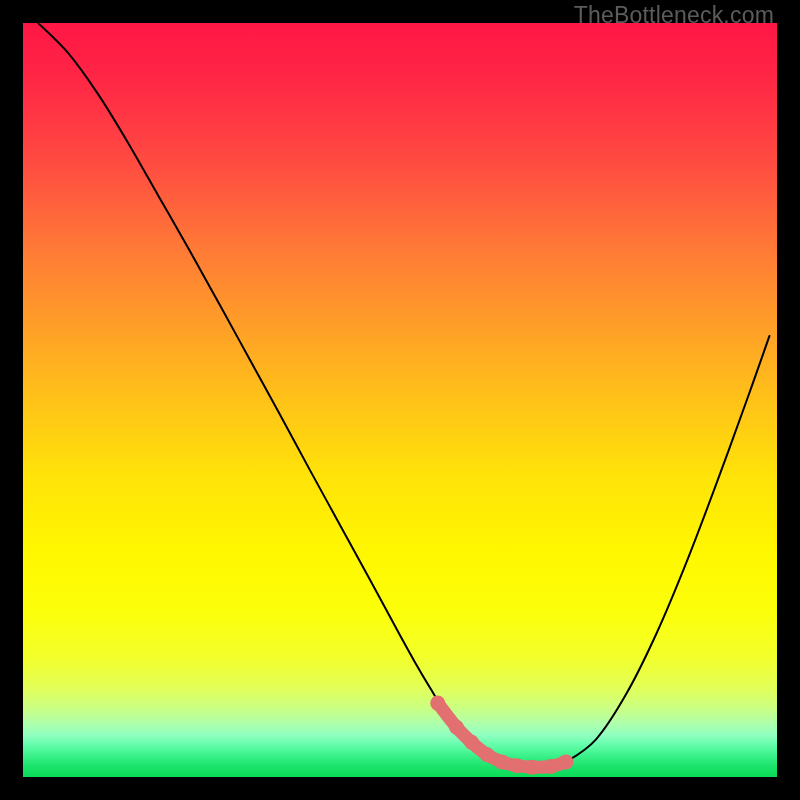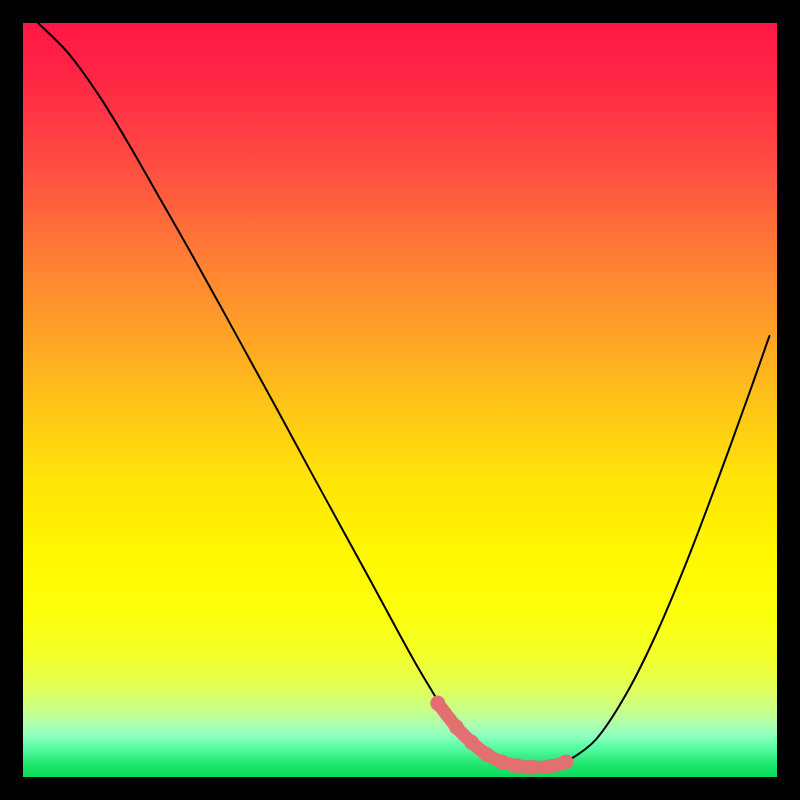--- a/index.html
+++ b/index.html
@@ -91,13 +91,14 @@
           <circle cx="448.63" cy="719.32" r="7.5" fill="#e27070" stroke="#d85c5c" stroke-width="0"></circle>
           <circle cx="463.71" cy="731.38" r="7.5" fill="#e27070" stroke="#d85c5c" stroke-width="0"></circle>
           <circle cx="478.79" cy="738.92" r="7.5" fill="#e27070" stroke="#d85c5c" stroke-width="0"></circle>
           <circle cx="493.87" cy="742.69" r="7.5" fill="#e27070" stroke="#d85c5c" stroke-width="0"></circle>
           <circle cx="508.95" cy="744.20" r="7.5" fill="#e27070" stroke="#d85c5c" stroke-width="0"></circle>
           <circle cx="527.80" cy="743.44" r="7.5" fill="#e27070" stroke="#d85c5c" stroke-width="0"></circle>
           <circle cx="542.88" cy="738.92" r="7.5" fill="#e27070" stroke="#d85c5c" stroke-width="0"></circle>
         </g>
     </svg>
   </div>
+  <div class="watermark">TheBottleneck.com</div>
 </div>
 
 </body></html>

